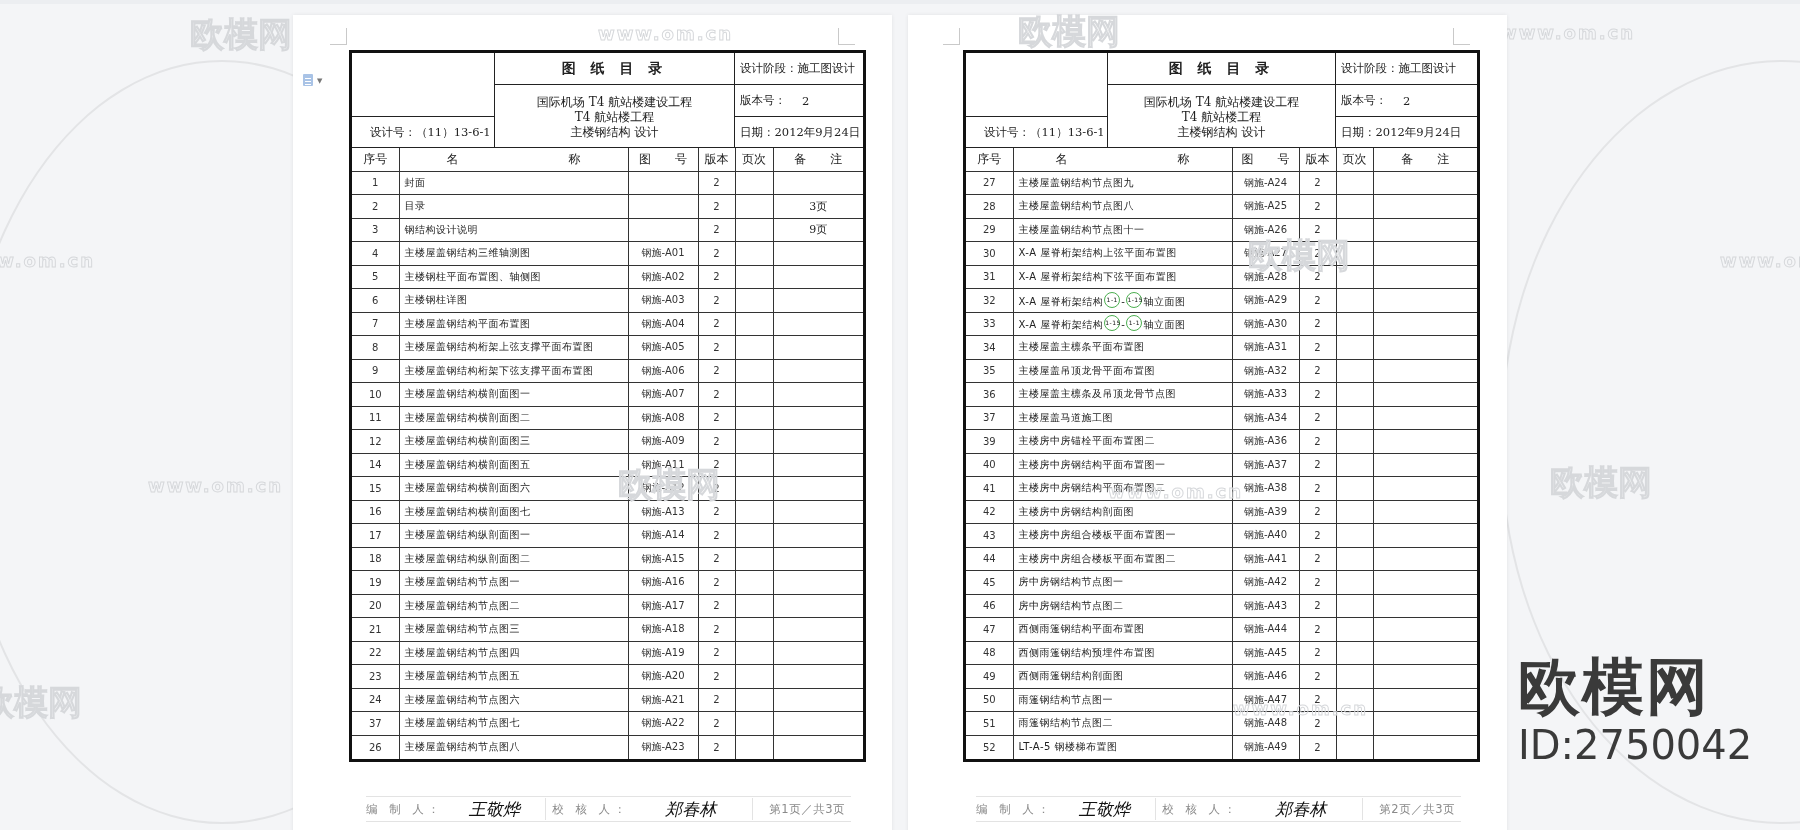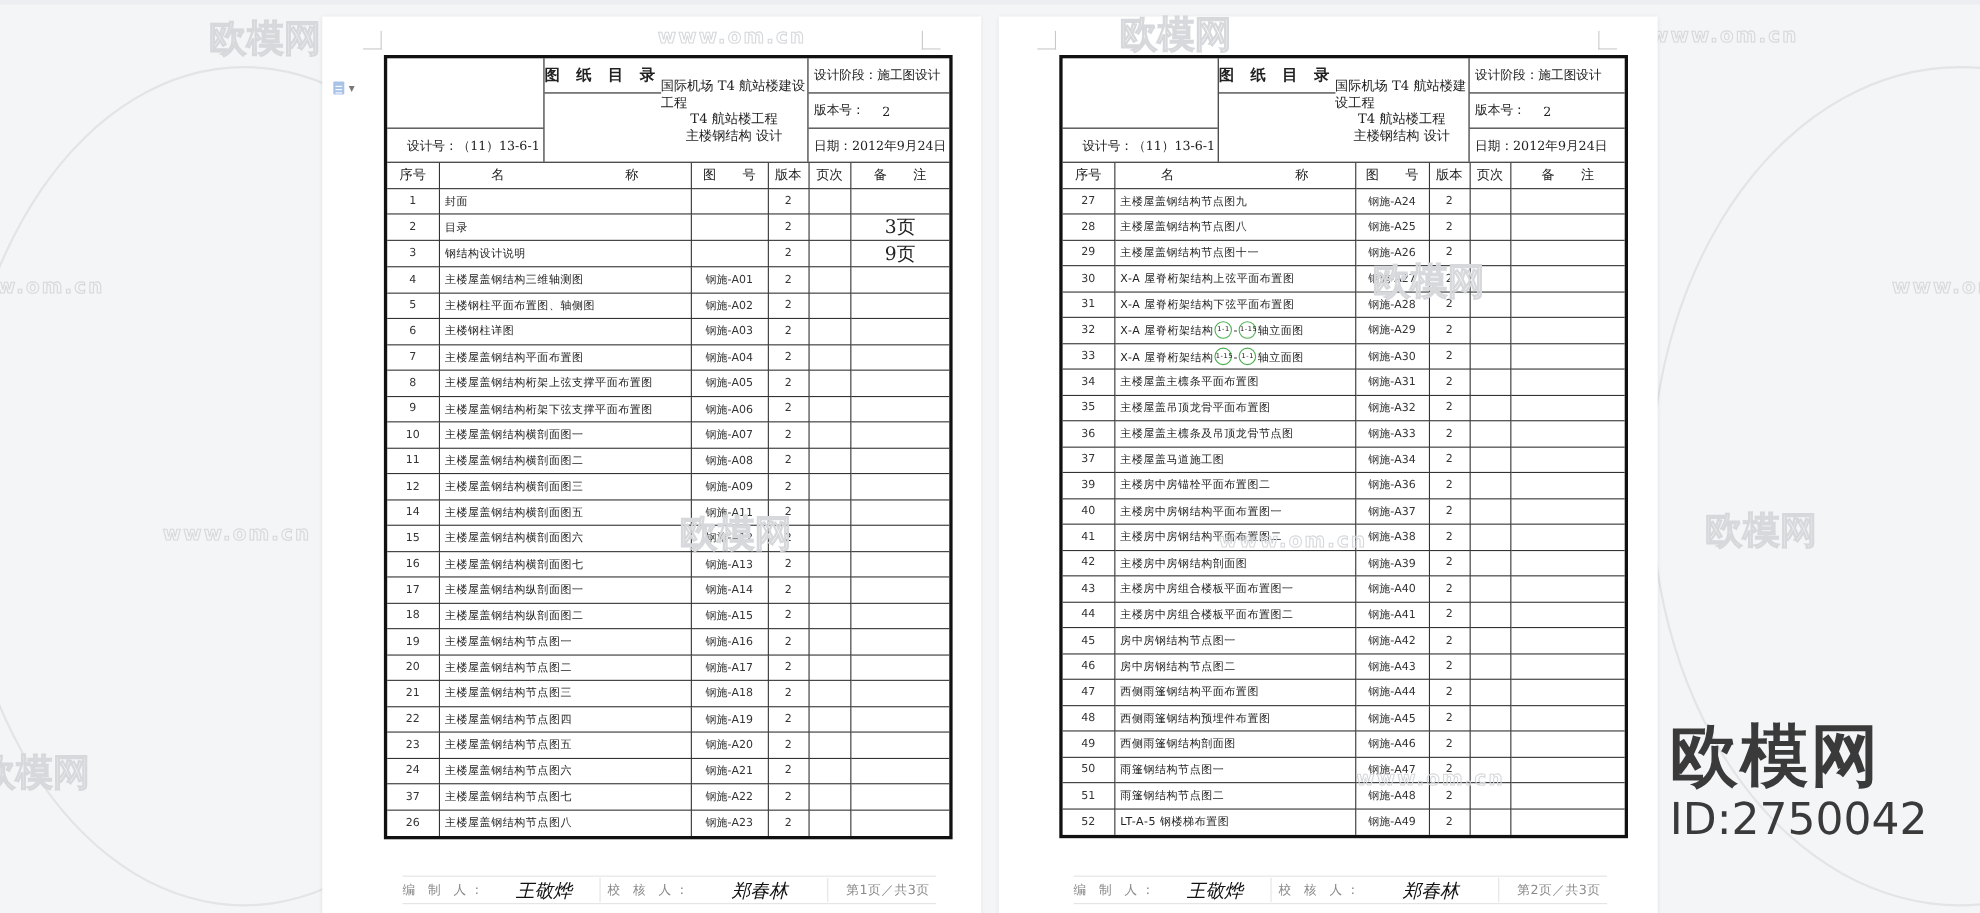--- a/index.html
+++ b/index.html
@@ -25,21 +25,21 @@
 
   .sheet { position: absolute; top: 35px; width: 517px; border: 3px solid #111; box-sizing: border-box; background: #fff; }
   #page1 .sheet { left: 56px; }
   #page2 .sheet { left: 55px; }
 
   .hdr { display: grid; grid-template-columns: 143px 240px 128px; border-bottom: 1px solid #222; font-family: "DejaVu Serif", serif; }
   .hdr .c { box-sizing: border-box; }
   .hdr .left { border-right: 1px solid #222; display: flex; flex-direction: column; }
   .hdr .left .blank { flex: 1; border-bottom: 1px solid #222; }
   .hdr .left .design-no { height: 30px; display: flex; align-items: center; padding-left: 18px; font-size: 11.5px; }
-  .hdr .mid { border-right: 1px solid #222; display: flex; flex-direction: row; }
+  .hdr .mid { border-right: 1px solid #222; display: flex; flex-direction: column; }
   .hdr .mid .title { height: 31px; border-bottom: 1px solid #222; display: flex; align-items: center; justify-content: center; font-size: 14px; font-weight: bold; letter-spacing: 5px; }
   .hdr .mid .proj { flex: 1; display: flex; flex-direction: column; align-items: center; justify-content: center; font-size: 12px; line-height: 15px; padding-top: 2px; }
   .hdr .right { display: flex; flex-direction: column; }
   .hdr .right .r { height: 31px; display: flex; align-items: center; padding-left: 5px; font-size: 11.5px; border-bottom: 1px solid #222; white-space: nowrap; }
   .hdr .right .r:last-child { border-bottom: 0; height: 30px; }
   .hdr .right .val { margin-left: 16px; }
 
   table.list { border-collapse: collapse; width: 100%; table-layout: fixed; font-size: 10px; }
   table.list th, table.list td { border: 1px solid #333; height: 23.5px; padding: 0; box-sizing: border-box; }
   table.list tr:first-child th { border-top: 0; }
@@ -49,21 +49,21 @@
   table.list th { font-weight: normal; font-size: 12px; font-family: "DejaVu Serif", serif; height: 23px; }
   th.nm { text-align: center; }
   th.nm span { display: inline-block; }
   th.nm .g1 { margin-right: 110px; }
   th.dw .g1 { margin-right: 24px; }
   th.rm .g1 { margin-right: 24px; }
   td.no { text-align: center; color: #333; }
   td.name { padding-left: 5px !important; color: #222; white-space: nowrap; overflow: hidden; letter-spacing: 0.5px; }
   td.dwg { text-align: center; color: #333; }
   td.ver { text-align: center; color: #333; }
-  td.remark { text-align: center; font-size: 17px; font-family: "DejaVu Serif", serif; }
+  td.remark { text-align: center; font-size: 11px; font-family: "DejaVu Serif", serif; }
   .bubble { display: inline-block; width: 14px; height: 14px; border: 1px solid #4caf50; border-radius: 50%; font-size: 6px; line-height: 14px; text-align: center; vertical-align: 3px; color: #111; margin: 0 1px; }
 
   .footer {
     position: absolute; top: 781px; height: 24px; width: 485px;
     border-top: 1px solid #e3e3e3; border-bottom: 1px solid #e3e3e3;
     display: flex; align-items: center; font-size: 11.5px; color: #8a8a8a;
   }
   #page1 .footer { left: 73px; }
   #page2 .footer { left: 68px; }
   .footer .lbl { letter-spacing: 4px; }

